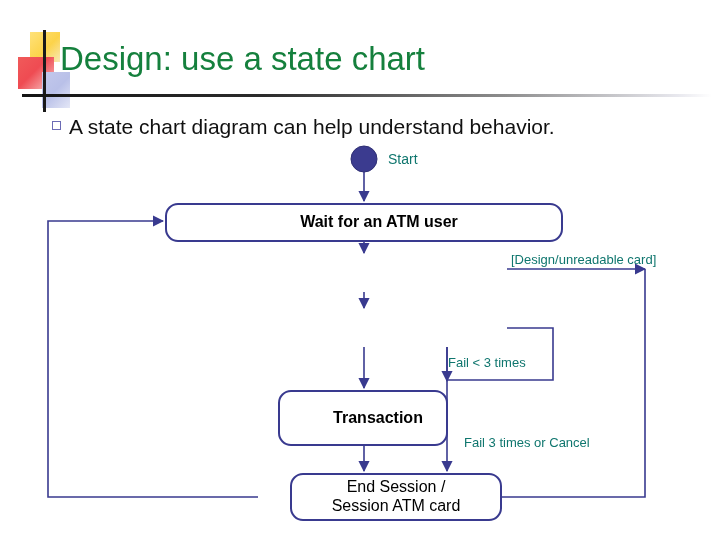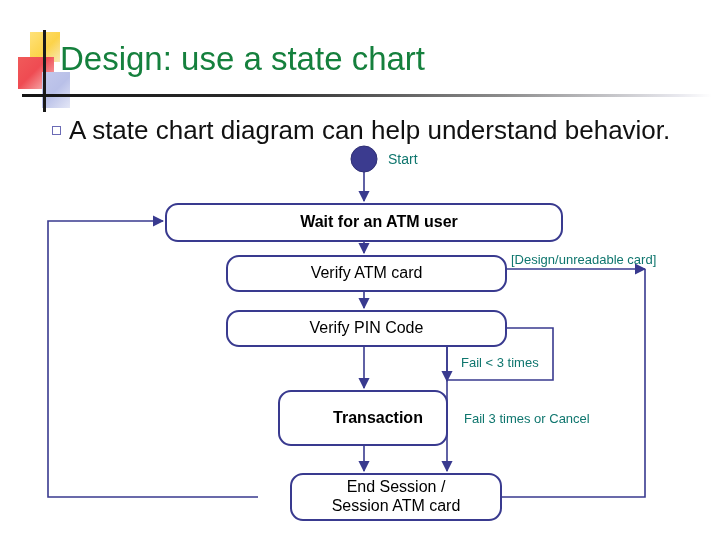--- a/index.html
+++ b/index.html
@@ -81,21 +81,21 @@
     width: 7px;
     height: 7px;
     border: 1px solid #6b6bb5;
     background: #ffffff;
     margin-right: 8px;
     position: relative;
     top: -4px;
     flex: 0 0 auto;
   }
   #bullet-text {
-    font-size: 26px;
+    font-size: 21px;
     color: #111111;
     white-space: nowrap;
   }
 
   
   #diagram {
     position: absolute;
     left: 0;
     top: 0;
     width: 728px;
@@ -126,22 +126,22 @@
 
   
   .edge-label {
     position: absolute;
     font-size: 13px;
     color: #0f766e;
     white-space: nowrap;
   }
   #lbl-start      { left: 388px; top: 151px; font-size: 14px; }
   #lbl-invalid    { left: 511px; top: 252px; }
-  #lbl-fail-lt3   { left: 461px; top: 355px; }
-  #lbl-fail-3     { left: 464px; top: 411px; }
+  #lbl-fail-lt3   { left: 448px; top: 355px; }
+  #lbl-fail-3     { left: 464px; top: 435px; }
 </style>
 </head>
 <body>
 
 <div id="slide">
 
   <div id="logo">
     <div class="sq sq-yellow"></div>
     <div class="sq sq-red"></div>
     <div class="sq sq-blue"></div>
@@ -185,23 +185,21 @@
       <path d="M 645 269 L 645 497 L 472 497" marker-start="none"></path>
 
       <path d="M 258 497 L 48 497 L 48 221 L 163 221"></path>
     </g>
 
     <circle cx="364" cy="159" r="13" fill="#3b3b8f" stroke="#2f2f74" stroke-width="1"></circle>
   </svg>
 
   <div class="node bold" id="node-wait">Wait for an ATM user</div>
 
-  <div class="node" id="node-verifycard">Verify ATM card</div>
-
-  <div class="node" id="node-verifypin">Verify PIN Code</div>
+
 
   <div class="node bold" id="node-txloop">
     <div>
       <div>Transaction</div>
     </div>
   </div>
 
   <div class="node" id="node-endsess">
     <div>
       <div>End Session /</div>

